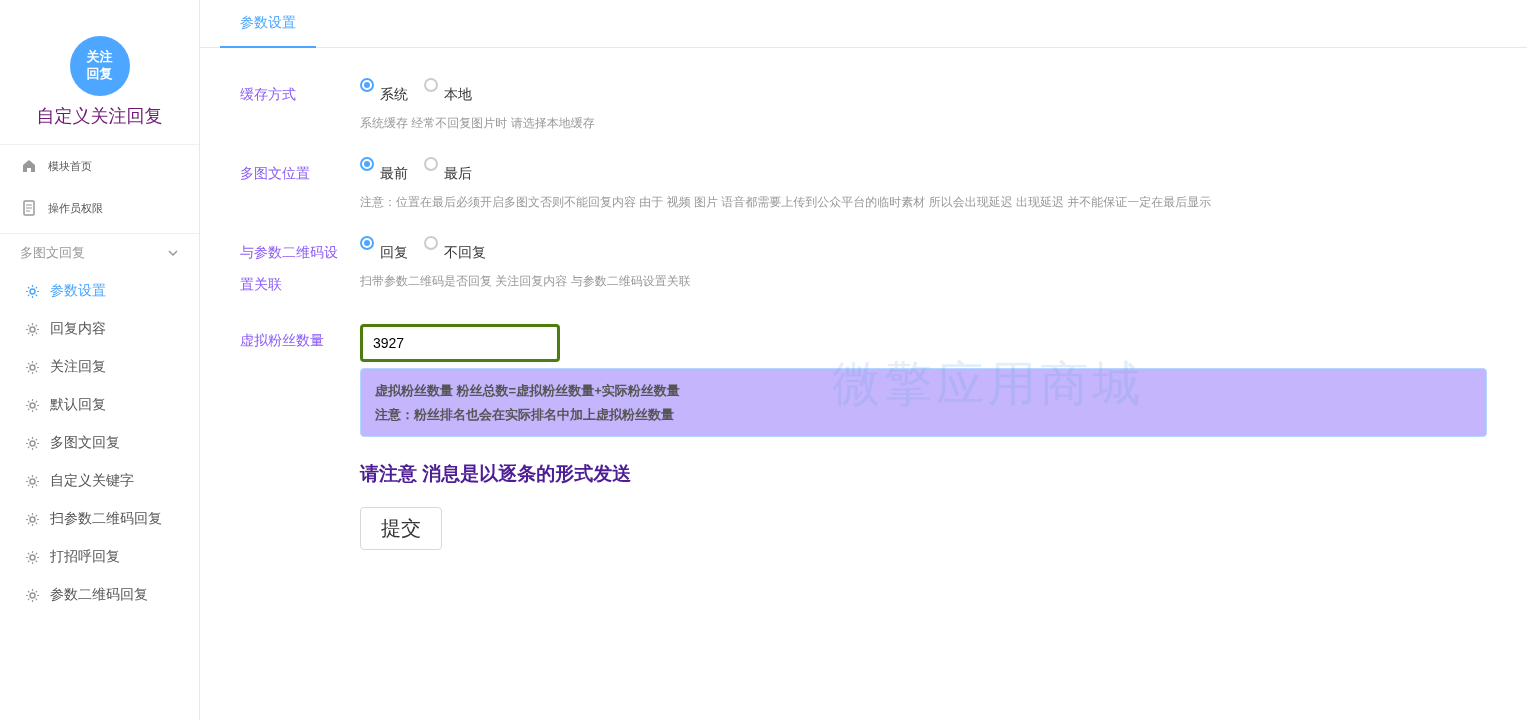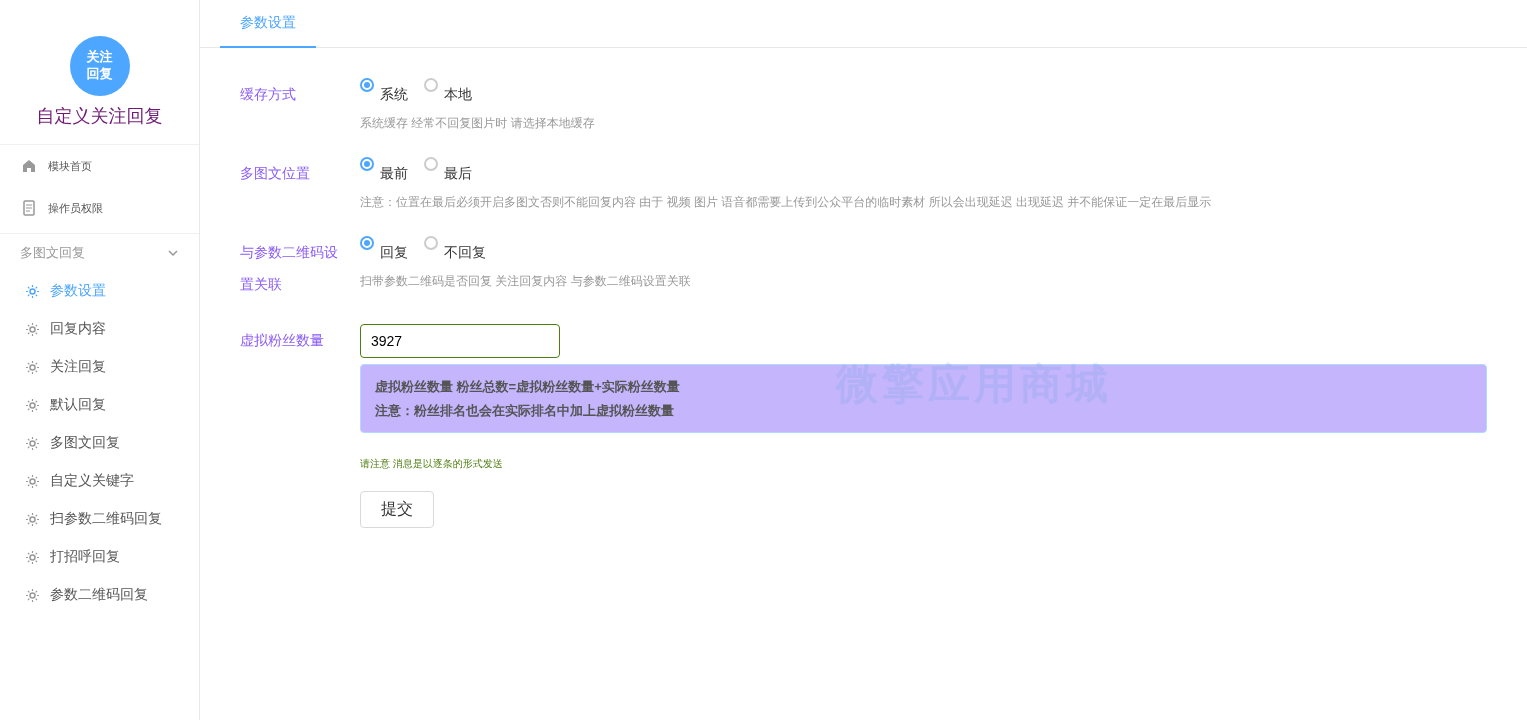--- a/index.html
+++ b/index.html
@@ -171,64 +171,65 @@
       border-radius: 50%;
       background: #4da6ff;
     }
     .hint-text {
       font-size: 12px;
       color: #999;
       margin-top: 4px;
       line-height: 1.6;
     }
     .input-field {
-      border: 1px solid #4d7c0f;
+      border: 3px solid #4d7c0f;
       border-radius: 4px;
       padding: 5px 10px;
       font-size: 14px;
       outline: none;
       width: 200px;
       line-height: 22px;
     }
     .info-box {
       background: #c4b5fd;
       border: 1px solid #b3d8ff;
       border-radius: 4px;
       padding: 10px 14px;
       margin-top: 6px;
       font-size: 13px;
       color: #555;
       line-height: 1.8;
       font-weight: bold;
     }
     .notice-text {
-      color: #4d7c0f;
-      font-size: 10px;
+      color: #4c1d95;
+      font-size: 19px;
       margin: 10px 0 20px 0;
       padding-left: 120px;
+      font-weight: bold;
     }
     .submit-btn {
       border: 1px solid #d9d9d9;
       background: #fff;
       border-radius: 4px;
       padding: 7px 20px;
-      font-size: 16px;
+      font-size: 20px;
       cursor: pointer;
       color: #333;
     }
 
     
     .watermark {
       position: absolute;
       left: 50%;
       top: 50%;
       transform: translate(-10%, -50%);
-      font-size: 42px;
+      font-size: 48px;
       color: rgba(100, 160, 220, 0.18);
-      font-weight: bold;
+      font-weight: normal;
       pointer-events: none;
       white-space: nowrap;
       letter-spacing: 4px;
       z-index: 10;
     }
   </style>
 </head>
 <body>
 
 <div class="sidebar">

